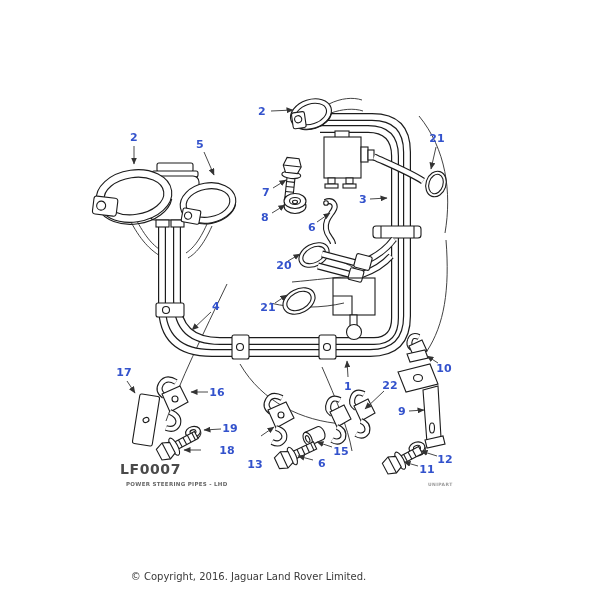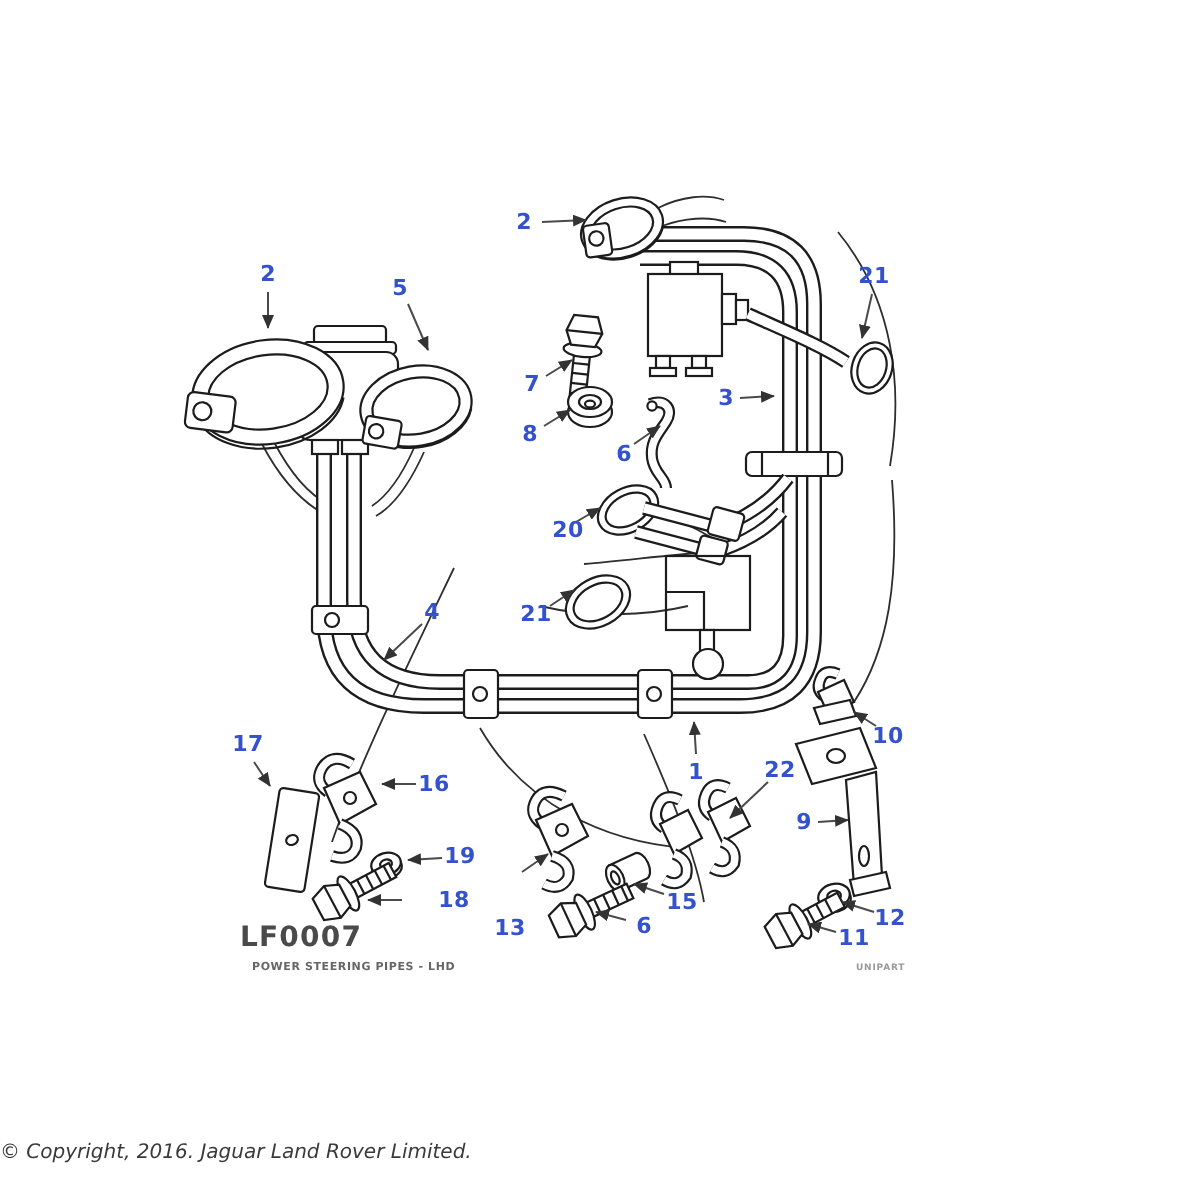--- a/index.html
+++ b/index.html
@@ -21,22 +21,22 @@
   #leader-layer line{stroke:var(--leader);stroke-width:1;}
   .callout{position:absolute;transform:translate(-50%,-50%);
            font-size:11px;font-weight:bold;color:var(--callout);
            letter-spacing:.2px;cursor:pointer;line-height:1;}
   .f-code{position:absolute;left:120px;top:461px;font-size:14px;font-weight:bold;
           color:#4a4a4a;letter-spacing:.6px;}
   .f-title{position:absolute;left:126px;top:481px;font-size:5.5px;color:#666;
            letter-spacing:.3px;font-weight:bold;}
   .f-brand{position:absolute;left:428px;top:482px;font-size:4.5px;color:#999;
            letter-spacing:.4px;font-weight:bold;}
-  .f-copy{position:absolute;left:0;top:571px;width:497px;
-          font-size:10px;color:#3a3a3a;font-style:italic;}
+  .f-copy{position:absolute;left:0;top:571px;width:497px;text-align:center;
+          font-size:10px;color:#3a3a3a;}
 </style>
 </head>
 <body>
 
 <div class="stage">
 
   <svg class="art" width="600" height="600" viewBox="0 0 600 600">
     <defs>
       <marker id="arw" markerWidth="8" markerHeight="6" refX="6.5" refY="3" orient="auto">
         <path d="M0,0 L7,3 L0,6 Z" fill="#333"></path>

